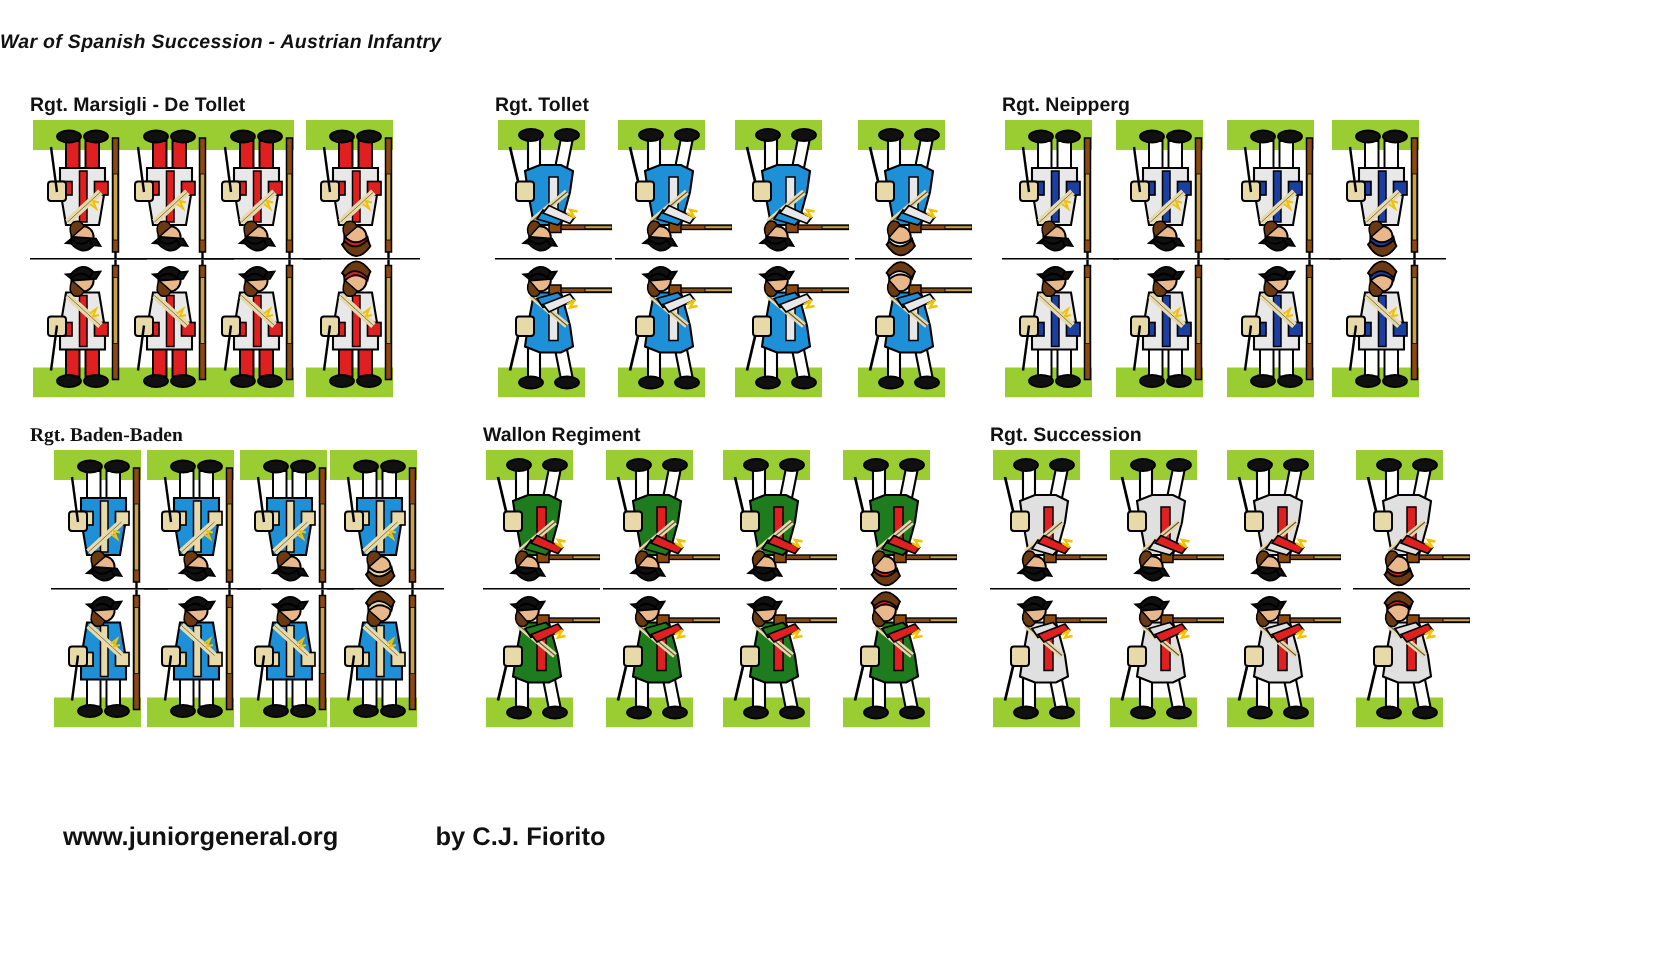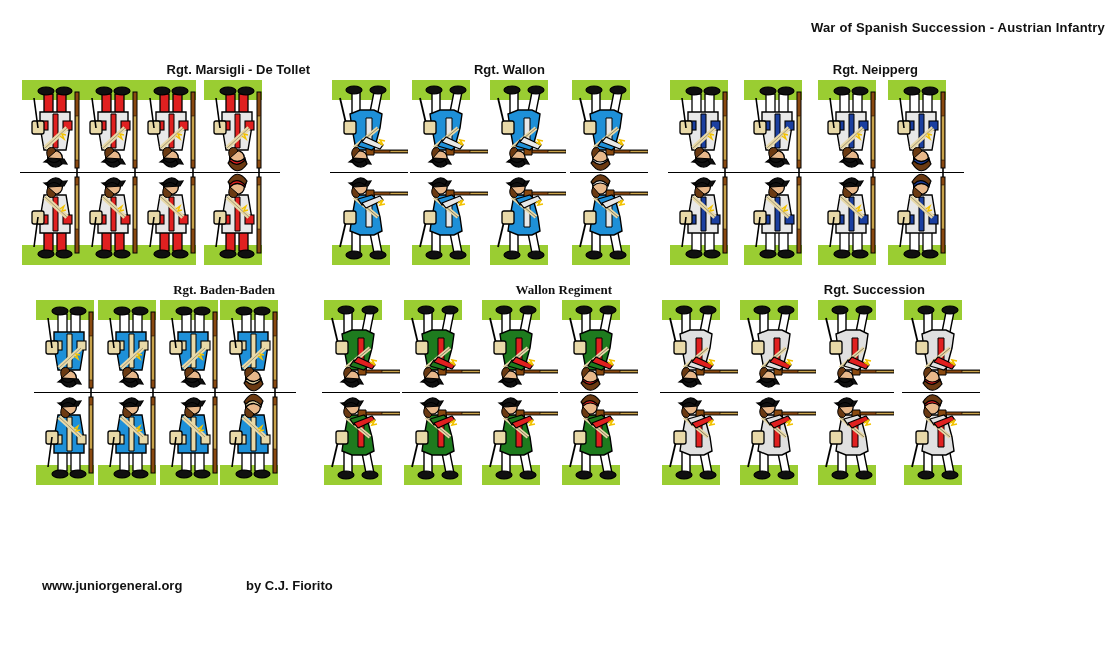--- a/index.html
+++ b/index.html
@@ -5,41 +5,41 @@
 <style>
   html,body{margin:0;padding:0;background:#ffffff;}
   body{
     width:1105px;height:648px;position:relative;overflow:hidden;
     font-family:"Liberation Sans","DejaVu Sans",sans-serif;
     background:#ffffff;
   }
   #sheet{position:absolute;left:0;top:0;width:1105px;height:648px;}
 
   .page-title{
-    position:absolute;left:0;top:20px;width:1105px;text-align:right;
-    font-size:13px;font-weight:bold;color:#111111;letter-spacing:0.2px;
+    position:absolute;left:0;top:20px;width:1105px;text-align:left;
+    font-size:13px;font-weight:bold;color:#111111;letter-spacing:0.2px;font-style:italic;
   }
 
   .regiment{position:absolute;}
   .regiment-title{
-    position:absolute;top:0;left:0;width:100%;text-align:right;
+    position:absolute;top:0;left:0;width:100%;text-align:left;
     font-size:13px;font-weight:bold;color:#111111;white-space:nowrap;
   }
   .figs{position:absolute;top:18px;left:0;}
 
   .fig{position:absolute;top:0;width:78px;height:186px;}
   .fig .mirror-line{
     position:absolute;left:0;top:92px;width:78px;height:1px;background:#000;
   }
   .fig svg{position:absolute;left:0;top:0;}
   .fig .half{position:absolute;left:0;width:78px;height:92px;overflow:visible;}
   .fig .half.top{top:0;}
   .fig .half.bot{top:93px;}
 
-  .credits{position:absolute;left:42px;top:578px;font-size:13px;font-weight:bold;color:#111;}
+  .credits{position:absolute;left:42px;top:548px;font-size:17px;font-weight:bold;color:#111;}
   .credits .site{display:inline-block;}
   .credits .author{display:inline-block;margin-left:60px;}
 </style>
 </head>
 <body>
 
 <div id="sheet">
 
   <div class="page-title">War of Spanish Succession - Austrian Infantry</div>
 
@@ -255,21 +255,21 @@
               <path d="M27 10 q8 -13 17 0 l-1 4 q-8 -7 -15 0 z" fill="#E02020" stroke="#000000" stroke-width="1.2"></path>
               <path d="M26 9 q9 -15 19 -1 l-2 4 q-8 -8 -15 -1 z" fill="#6B3A12" stroke="#000000" stroke-width="1.2"></path>
               <path d="M40 36 l4 -3 l-2 5 l4 -1" stroke="#F2C200" stroke-width="1.4" fill="none"></path>
             </svg>
           </div>
         </div>
       </div>
   </div>
 
   <div class="regiment" style="left:330px;top:62px;width:315px;">
-    <div class="regiment-title" style="width:215px;">Rgt. Wallon</div>
+    <div class="regiment-title" style="width:215px;">Rgt. Tollet</div>
     <div class="figs" id="g1">
         <div class="fig" title="Rgt. Wetzel — Musketeer" style="left: 0px;">
           <div class="half top">
             <svg width="78" height="92" viewBox="0 0 78 92" style="transform:scaleY(-1);transform-origin:50% 50%;">
               <rect x="2" y="72" width="58" height="20" fill="#9ACD32"></rect>
               <path d="M22 50 L22 80 L30 80 L30 50 Z" fill="#FFFFFF" stroke="#000000" stroke-width="1.4"></path>
               <path d="M38 50 L44 80 L52 80 L46 50 Z" fill="#FFFFFF" stroke="#000000" stroke-width="1.4"></path>
               <ellipse cx="24" cy="82" rx="8" ry="4" fill="#101010" stroke="#000000" stroke-width="1.2"></ellipse>
               <ellipse cx="48" cy="82" rx="8" ry="4" fill="#101010" stroke="#000000" stroke-width="1.2"></ellipse>
               <path d="M18 40 L10 74" stroke="#000000" stroke-width="1.8" fill="none"></path>
@@ -909,21 +909,21 @@
               <path d="M27 10 q8 -13 17 0 l-1 4 q-8 -7 -15 0 z" fill="#E8D9A8" stroke="#000000" stroke-width="1.2"></path>
               <path d="M26 9 q9 -15 19 -1 l-2 4 q-8 -8 -15 -1 z" fill="#6B3A12" stroke="#000000" stroke-width="1.2"></path>
               <path d="M40 36 l4 -3 l-2 5 l4 -1" stroke="#F2C200" stroke-width="1.4" fill="none"></path>
             </svg>
           </div>
         </div>
       </div>
   </div>
 
   <div class="regiment" style="left:322px;top:282px;width:320px;">
-    <div class="regiment-title" style="width:290px;font-family:Liberation Serif, serif;">Wallon Regiment</div>
+    <div class="regiment-title" style="width:290px;">Wallon Regiment</div>
     <div class="figs" id="g4">
         <div class="fig" title="Wallon Regiment — Musketeer" style="left: 0px;">
           <div class="half top">
             <svg width="78" height="92" viewBox="0 0 78 92" style="transform:scaleY(-1);transform-origin:50% 50%;">
               <rect x="2" y="72" width="58" height="20" fill="#9ACD32"></rect>
               <path d="M22 50 L22 80 L30 80 L30 50 Z" fill="#FFFFFF" stroke="#000000" stroke-width="1.4"></path>
               <path d="M38 50 L44 80 L52 80 L46 50 Z" fill="#FFFFFF" stroke="#000000" stroke-width="1.4"></path>
               <ellipse cx="24" cy="82" rx="8" ry="4" fill="#101010" stroke="#000000" stroke-width="1.2"></ellipse>
               <ellipse cx="48" cy="82" rx="8" ry="4" fill="#101010" stroke="#000000" stroke-width="1.2"></ellipse>
               <path d="M18 40 L10 74" stroke="#000000" stroke-width="1.8" fill="none"></path>

